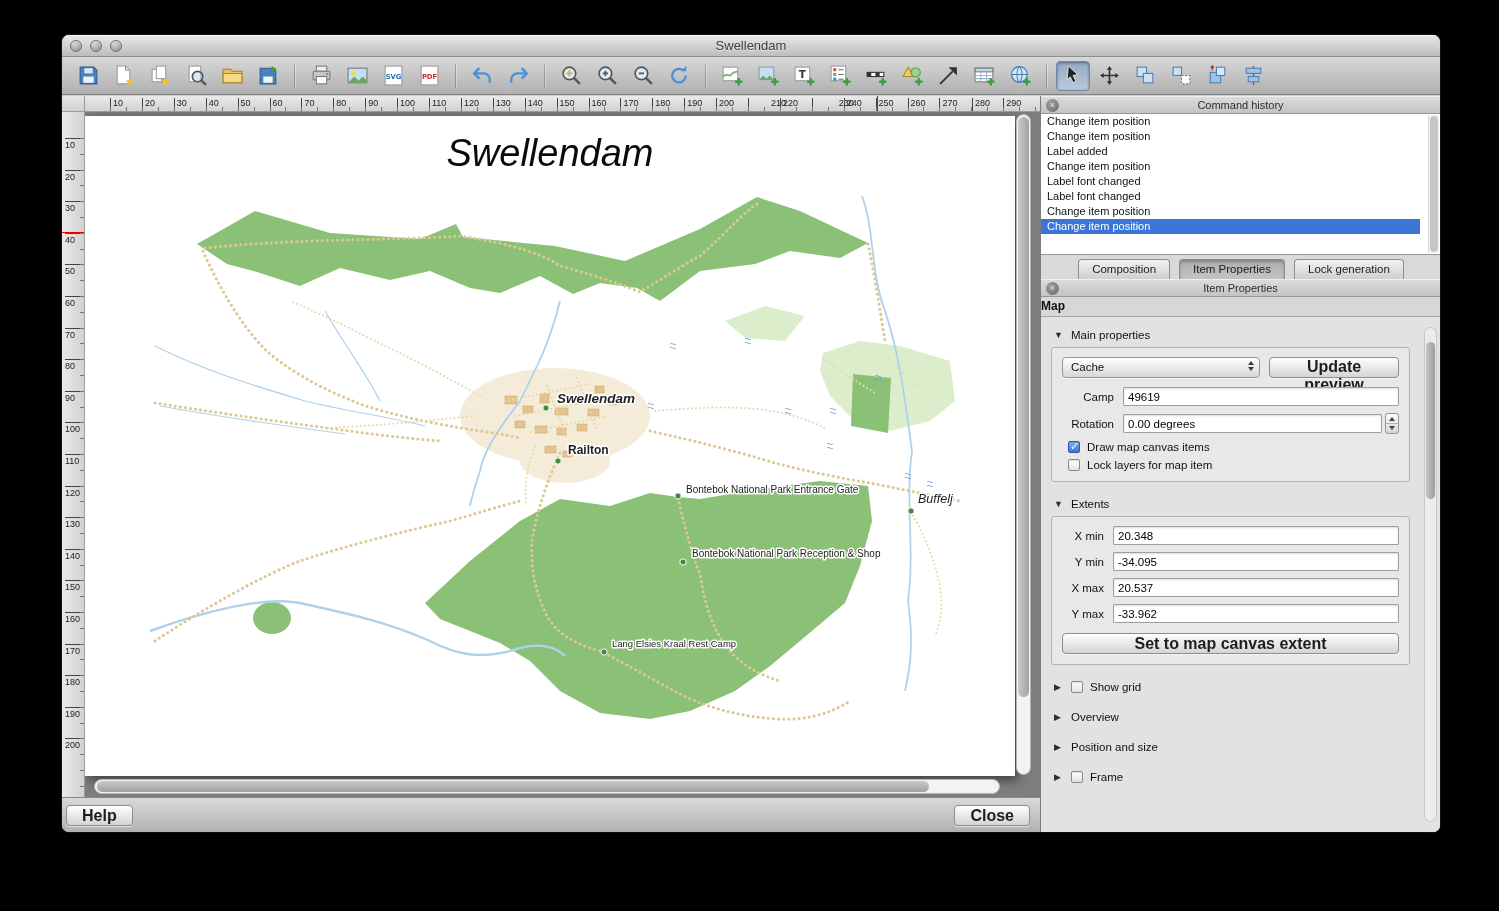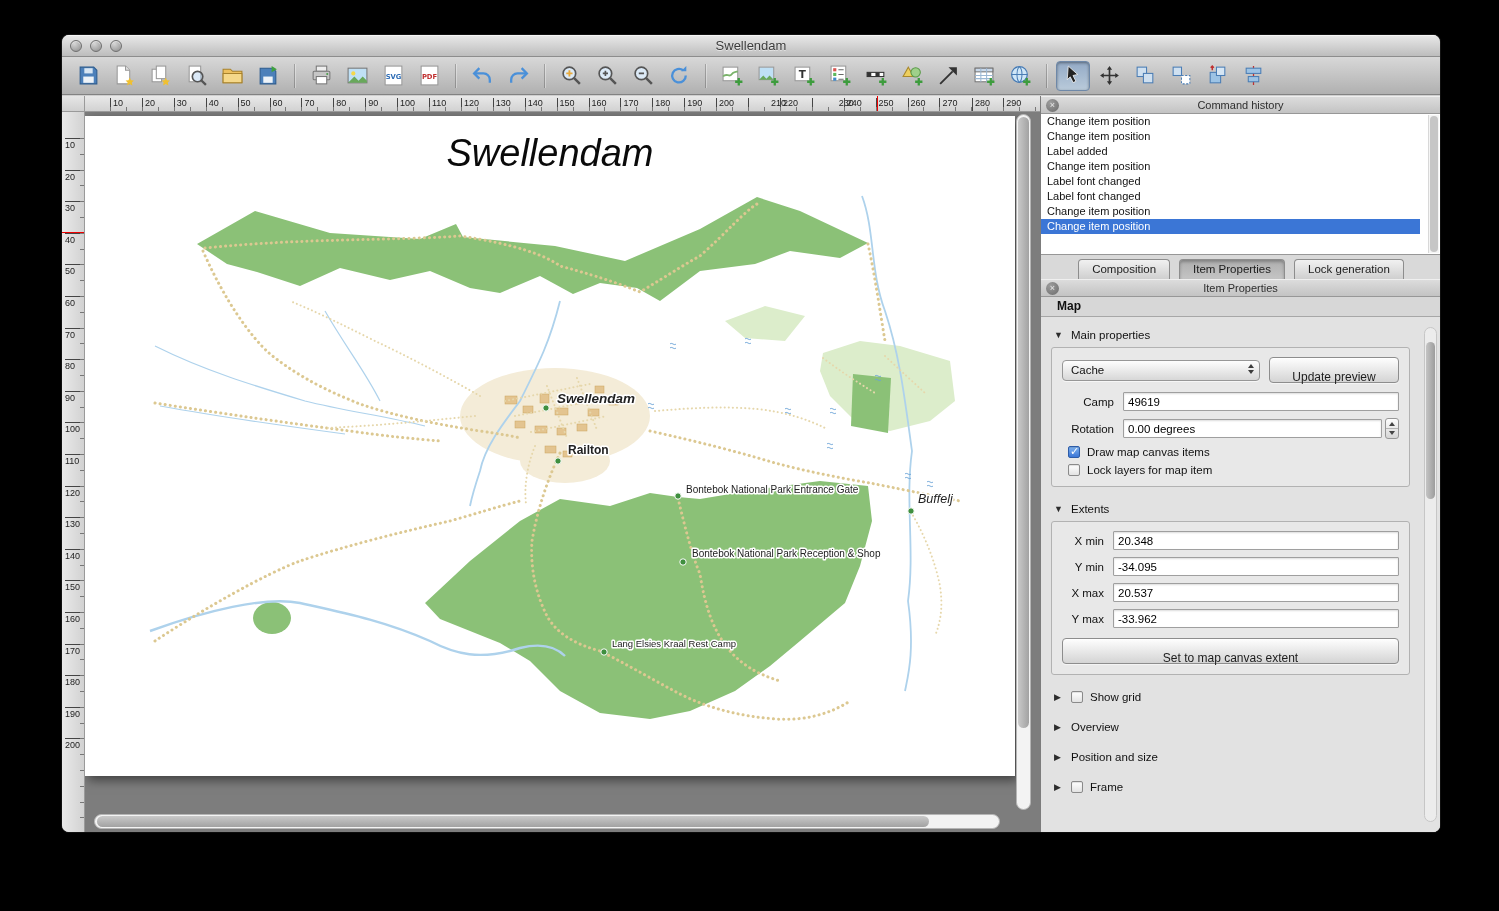--- a/index.html
+++ b/index.html
@@ -47,42 +47,42 @@
   .map-svg text{font-family:"Liberation Sans","DejaVu Sans",sans-serif;}
   .map-title{font-family:"DejaVu Serif",serif;font-style:italic;font-size:38px;fill:#0a0a0a;text-anchor:middle;}
   .mlabel{fill:#222;stroke:#fff;stroke-width:3;paint-order:stroke;stroke-linejoin:round;}
   
   .vscroll{position:absolute;right:9px;top:2px;bottom:22px;width:15px;background:#f3f3f3;border:1px solid #b5b5b5;border-radius:8px;}
   .vscroll .thumb{position:absolute;left:1px;right:1px;top:2px;height:88%;background:linear-gradient(to right,#c9c9c9,#a2a2a2);border-radius:7px;}
   .hscroll{position:absolute;left:9px;right:40px;bottom:3px;height:15px;background:#f3f3f3;border:1px solid #b5b5b5;border-radius:8px;}
   .hscroll .thumb{position:absolute;top:1px;bottom:1px;left:2px;width:92%;background:linear-gradient(#c9c9c9,#a2a2a2);border-radius:7px;}
   
   .statusbar{height:35px;flex:0 0 35px;background:linear-gradient(#d9d9d9,#b1b1b1);border-top:1px solid #878787;position:relative;}
-  .mac-btn{height:21px;padding:12px 15px;border:1px solid #8d8d8d;border-radius:4px;font-size:12px;color:#1d1d1d;
-    background:linear-gradient(#fefefe,#d4d4d4);box-shadow:0 1px 1px rgba(255,255,255,.6),inset 0 1px 0 #fff;}
+  .mac-btn{height:21px;padding:0 15px;border:1px solid #8d8d8d;border-radius:4px;font-size:16px;color:#1d1d1d;
+    background:linear-gradient(#fefefe,#d4d4d4);box-shadow:0 1px 1px rgba(255,255,255,.6),inset 0 1px 0 #fff;font-weight:bold;}
   .help-btn{position:absolute;left:4px;top:7px;}
   .close-btn{position:absolute;right:10px;top:7px;}
   
   .right-panel{width:400px;border-left:1px solid #7c7c7c;background:#e2e2e2;display:flex;flex-direction:column;}
   .dock-header{height:18px;flex:0 0 18px;background:linear-gradient(#dcdcdc,#c3c3c3);border-top:1px solid #efefef;
     border-bottom:1px solid #979797;position:relative;text-align:center;font-size:11px;color:#2e2e2e;line-height:17px;}
   .dock-close{position:absolute;left:5px;top:2px;width:13px;height:13px;border-radius:50%;
     background:radial-gradient(circle at 35% 30%,#9d9d9d,#6b6b6b);color:#e9e9e9;font-size:9px;line-height:13px;text-align:center;}
   .cmd-list{height:141px;flex:0 0 141px;background:#fff;border-bottom:1px solid #979797;position:relative;overflow:hidden;
     font-size:11px;color:#111;padding-right:20px;}
   .cmd-row{height:15px;line-height:15px;padding-left:6px;white-space:nowrap;}
   .cmd-row.selected{background:#3b76d6;color:#fff;}
   .cmd-scroll{position:absolute;right:1px;top:1px;bottom:1px;width:11px;background:#f5f5f5;border-left:1px solid #d8d8d8;}
   .cmd-scroll .thumb{position:absolute;left:1px;right:1px;top:1px;bottom:1px;background:#c6c6c6;border-radius:5px;}
   .tabstrip{height:24px;flex:0 0 24px;display:flex;justify-content:center;align-items:flex-end;background:#d9d9d9;gap:10px;}
   .tab{height:20px;line-height:19px;padding:0 13px;font-size:11.5px;color:#1c1c1c;border:1px solid #8d8d8d;
     border-bottom:none;border-radius:4px 4px 0 0;background:linear-gradient(#f1f1f1,#cfcfcf);margin-right:-1px;}
   .tab.active{background:linear-gradient(#aeaeae,#c4c4c4);box-shadow:inset 0 2px 3px rgba(0,0,0,.25);}
   .map-strip{height:20px;flex:0 0 20px;background:#d7d7d7;border-bottom:1px solid #a7a7a7;font-weight:bold;
-    font-size:12px;color:#111;line-height:19px;padding-left:16px;}
+    font-size:12px;color:#111;line-height:19px;padding-left:0;}
   .props{flex:1;position:relative;background:#e2e2e2;padding:4px 30px 0 10px;font-size:11.5px;color:#111;overflow:hidden;}
   .section-head{display:flex;align-items:center;gap:7px;margin:8px 0 6px 3px;}
   .tri{font-size:9px;color:#2c2c2c;width:10px;display:inline-block;}
   .group-box{border:1px solid #b2b2b2;border-radius:3px;background:#e8e8e8;padding:9px 10px 10px;margin-bottom:0;}
   .row-flex{display:flex;gap:9px;margin-bottom:9px;align-items:center;}
   .popup{flex:0 0 198px;height:21px;position:relative;border:1px solid #979797;border-radius:4px;
     background:linear-gradient(#fefefe,#d7d7d7);padding:0 20px 0 8px;line-height:19px;box-shadow:0 1px 0 rgba(255,255,255,.6);}
   .pop-arrows{position:absolute;right:5px;top:3px;display:flex;flex-direction:column;gap:2px;}
   .pop-arrows i{width:0;height:0;border-left:3.5px solid transparent;border-right:3.5px solid transparent;display:block;}
   .pop-arrows .u{border-bottom:4px solid #3c3c3c;}
@@ -497,20 +497,24 @@
             </svg>
           </div>
           <div class="vscroll">
               <div class="thumb"></div>
             </div>
           <div class="hscroll">
               <div class="thumb"></div>
             </div>
         </div>
       </div>
+      <div class="statusbar">
+        <button class="mac-btn help-btn">Help</button>
+        <button class="mac-btn close-btn">Close</button>
+      </div>
     </div>
 
     <div class="right-panel">
       <div class="dock-header">
         <span class="dock-close">×</span>
         <span>Command history</span>
       </div>
       <div class="cmd-list">
           <div class="cmd-row">Change item position</div>
           <div class="cmd-row">Change item position</div>

